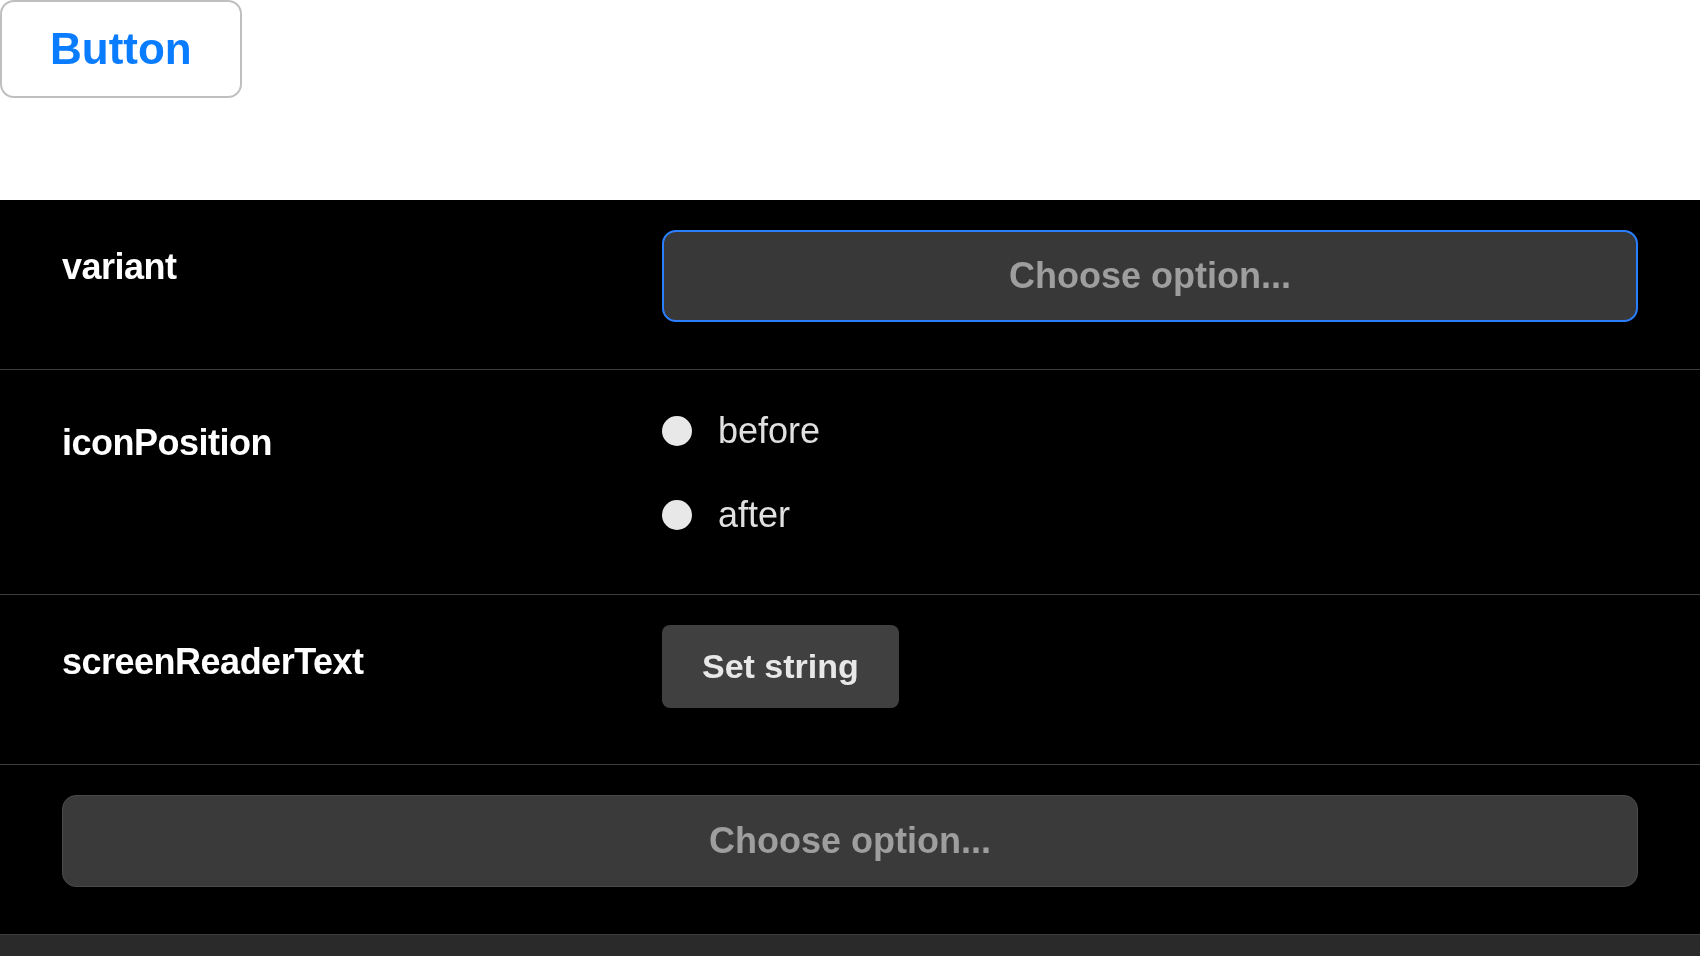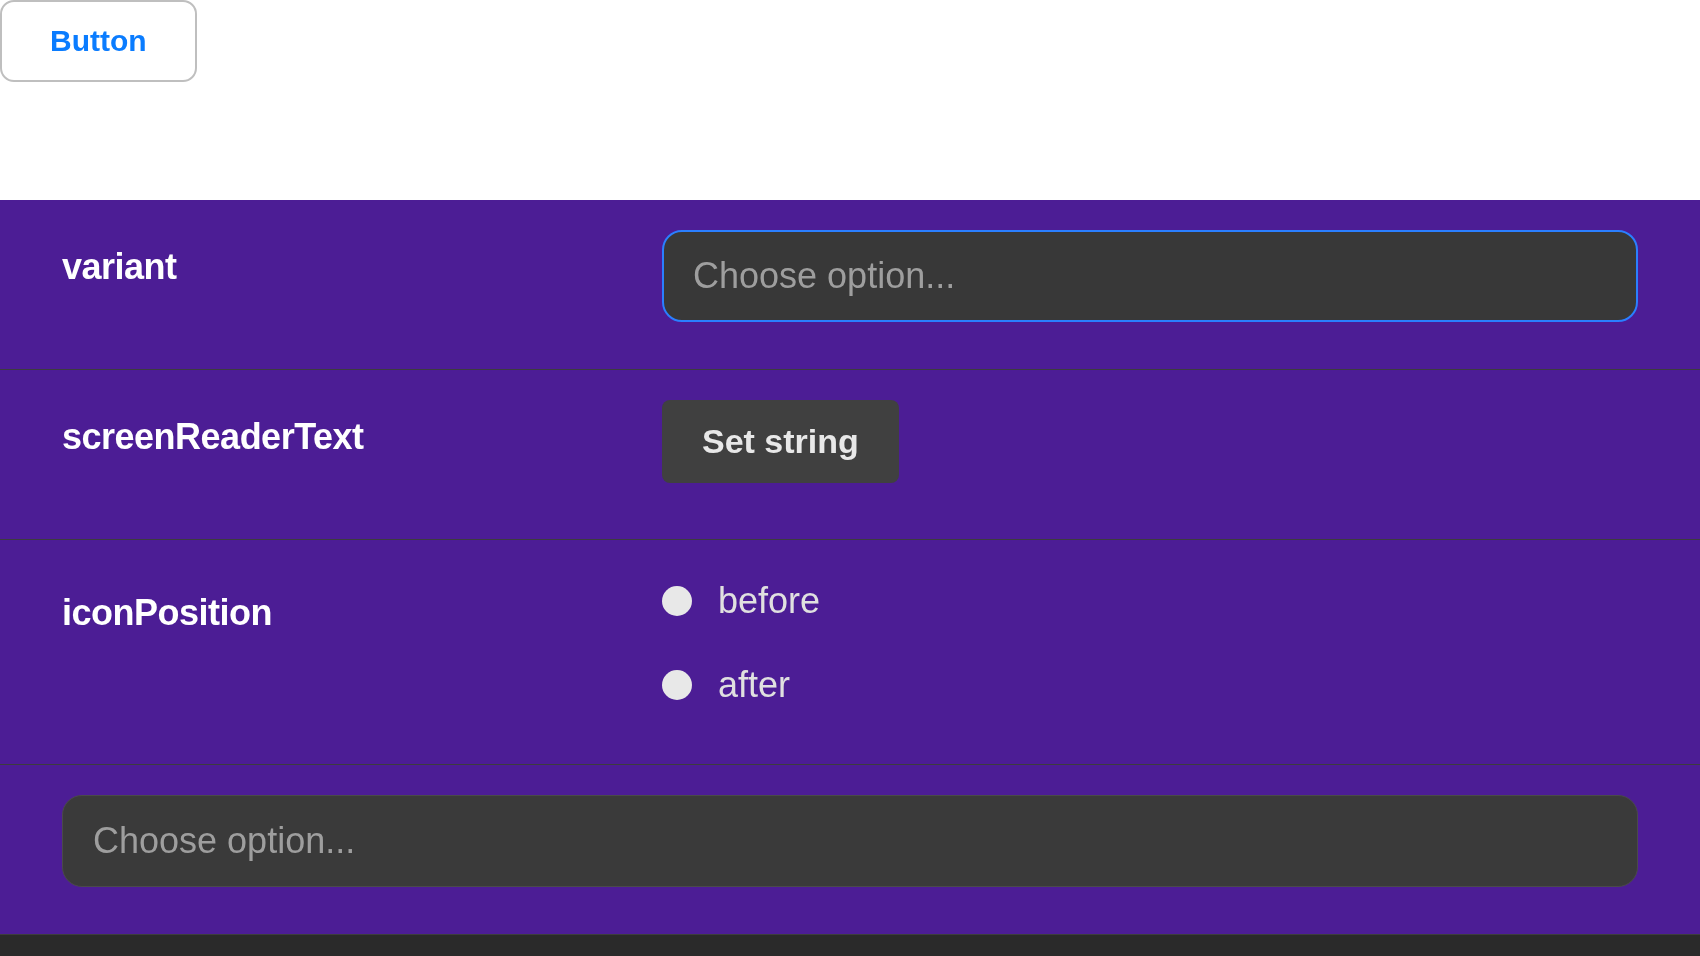--- a/index.html
+++ b/index.html
@@ -21,27 +21,27 @@
     position: relative;
   }
   .preview-button {
     position: absolute;
     top: 0;
     left: 0;
     background: #ffffff;
     border: 2px solid #bfbfbf;
     border-radius: 14px;
     padding: 22px 48px;
-    font-size: 30px;
+    font-size: 44px;
     font-weight: 600;
     color: #0a7cff;
     cursor: pointer;
   }
   .controls-panel {
-    background: #4c1d95;
+    background: #000000;
   }
   .control-row {
     display: flex;
     align-items: flex-start;
     padding: 30px 62px 30px 62px;
     border-bottom: 1px solid #3d3d3d;
     min-height: 170px;
   }
   .control-row.tall {
     min-height: 225px;
@@ -59,27 +59,28 @@
   }
   .control-input-area {
     flex: 1;
     display: flex;
     flex-direction: column;
     gap: 38px;
   }
   .select-box {
     background: #3a3a3a;
     border: 1px solid #4a4a4a;
-    border-radius: 20px;
+    border-radius: 14px;
     padding: 24px 30px;
     font-size: 36px;
     color: #9e9e9e;
     cursor: pointer;
     width: 100%;
-    font-weight: 400;
+    font-weight: 700;
+    text-align: center;
   }
   .select-box.focused {
     border: 2px solid #2a7fff;
     background: #383838;
     padding: 23px 29px;
   }
   .set-button {
     background: #404040;
     border: none;
     border-radius: 8px;
@@ -124,42 +125,42 @@
 
 <div class="controls-panel">
 
   <div class="control-row">
     <div class="control-label">variant</div>
     <div class="control-input-area">
       <div class="select-box focused">Choose option...</div>
     </div>
   </div>
 
-  <div class="control-row">
-    <div class="control-label">screenReaderText</div>
-    <div class="control-input-area">
-      <button class="set-button">Set string</button>
-    </div>
-  </div>
-
   <div class="control-row tall">
     <div class="control-label">iconPosition</div>
     <div class="control-input-area">
       <div class="radio-group">
         <div class="radio-option">
           <div class="radio-circle"></div>
           <span class="radio-label">before</span>
         </div>
         <div class="radio-option">
           <div class="radio-circle"></div>
           <span class="radio-label">after</span>
         </div>
       </div>
     </div>
   </div>
 
   <div class="control-row">
+    <div class="control-label">screenReaderText</div>
+    <div class="control-input-area">
+      <button class="set-button">Set string</button>
+    </div>
+  </div>
+
+  <div class="control-row">
     <div class="control-input-area">
       <div class="select-box">Choose option...</div>
     </div>
   </div>
 
 </div>
 
 </body></html>

